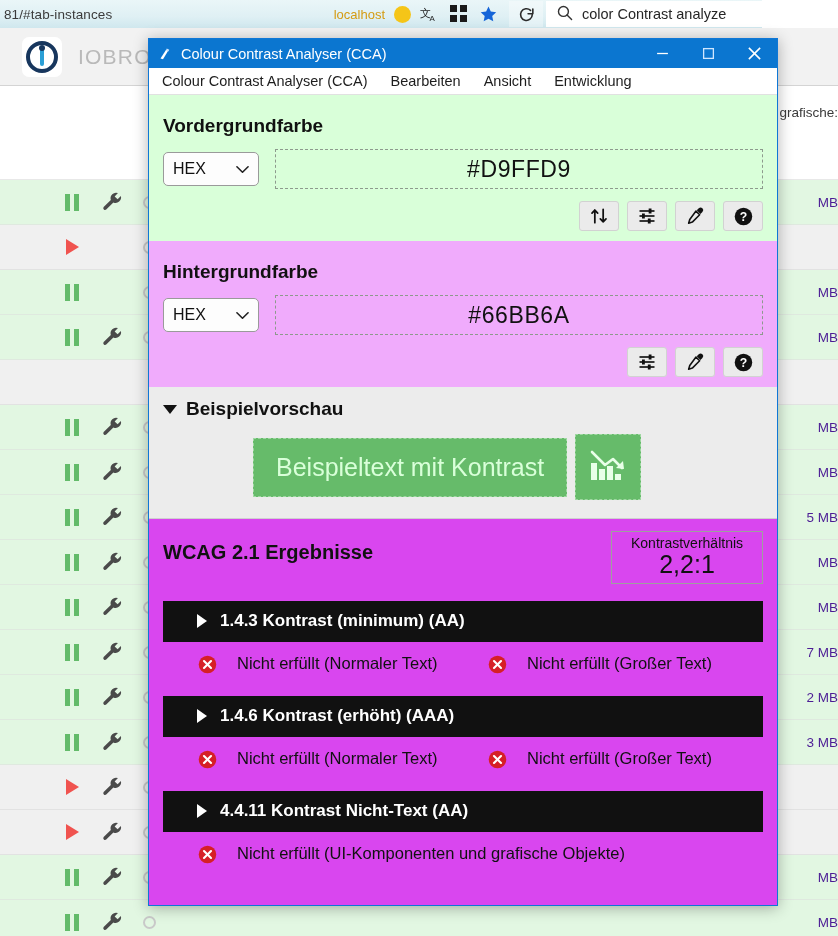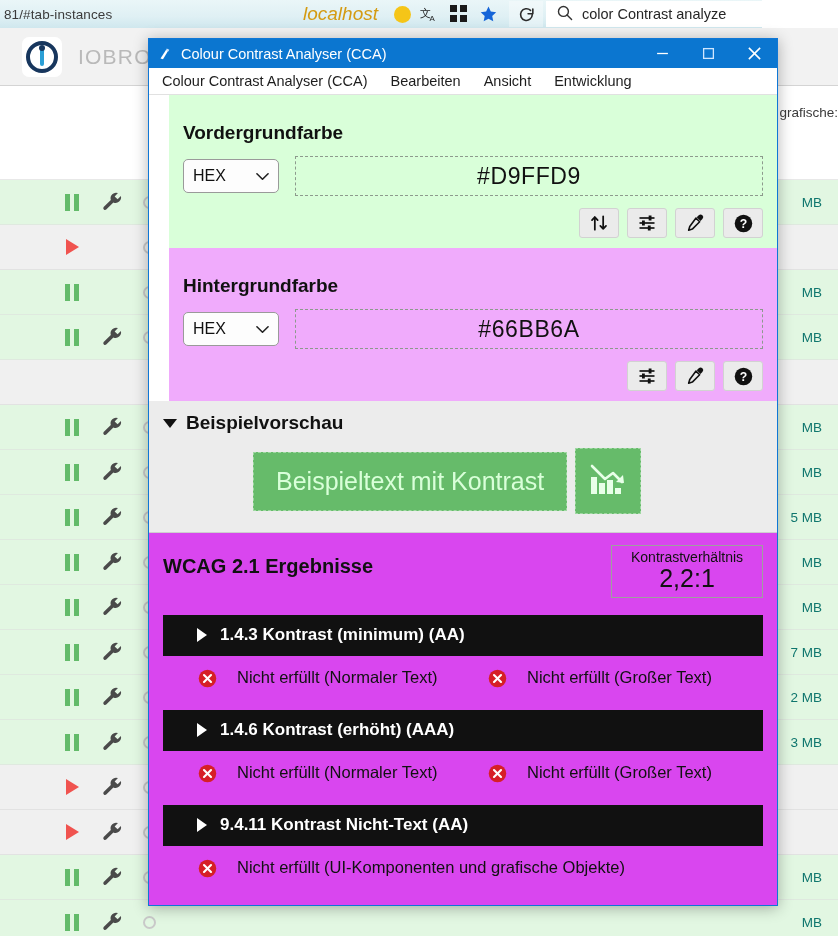--- a/index.html
+++ b/index.html
@@ -21,21 +21,21 @@
     position: absolute; top: 0; left: 0; width: 762px; height: 28px;
     background: linear-gradient(180deg,#eaf6f8 0%, #dff0f4 60%, #cfe7ee 100%);
     display: flex; align-items: center;
   }
   #browser-bar .url-frag {
     font-size: 13.5px; color: #3b3b3b; margin-left: 4px;
     letter-spacing: .1px;
   }
   #browser-bar .spacer { flex: 1; }
   #browser-bar .localhost {
-    font-size: 19px; color: #d49b12; margin-right: 16px; font-style: italic;
+    font-size: 13px; color: #d49b12; margin-right: 9px;
   }
   .yellow-dot {
     width: 17px; height: 17px; border-radius: 50%;
     background: #f5c518; display: inline-block; margin-right: 9px;
   }
   .bar-ico { margin-right: 11px; display: flex; align-items: center; }
   #reload-btn {
     width: 34px; height: 26px; display:flex; align-items:center; justify-content:center;
     background: rgba(255,255,255,.35); margin-right: 3px;
   }
@@ -70,21 +70,21 @@
   .bg-row.green { background: #e2f7e2; }
   .bg-row.gray  { background: #f0f0f0; border-bottom-color:#e2e2e2; }
   .bg-row.white { background: #ffffff; border-bottom-color:#e8e8e8; }
   .bg-row .ctrl { width: 34px; display:flex; justify-content:center; margin-left: 55px; }
   .bg-row .wrench { width: 34px; display:flex; justify-content:center; margin-left: 6px; }
   .bg-row .circ {
     width: 13px; height: 13px; border-radius: 50%;
     border: 2px solid #c9c9c9; margin-left: 14px;
   }
   .bg-row .mb {
-    position: absolute; right: 16px; font-size: 13.5px; color: #0f766e;
+    position: absolute; right: 0; font-size: 13.5px; color: #4c1d95;
   }
   .pause-ico { display:flex; gap:4px; }
   .pause-ico i { display:block; width:5px; height:17px; background:#63bb6a; }
   .play-ico {
     width: 0; height: 0; border-left: 13px solid #f0534f;
     border-top: 8px solid transparent; border-bottom: 8px solid transparent;
   }
 
   
   #cca-window {
@@ -106,21 +106,21 @@
     width: 46px; height: 29px; display: flex; align-items: center; justify-content: center;
     color: #fff;
   }
 
   #cca-menubar {
     height: 27px; background: #ffffff; border-bottom: 1px solid #e1e1e1;
     display: flex; align-items: center; padding-left: 13px; flex: 0 0 auto;
   }
   #cca-menubar .mi { font-size: 14.5px; color: #1d1d1d; margin-right: 23px; white-space: nowrap; }
 
-  .color-section { padding: 27px 14px 10px 14px; flex: 0 0 auto; margin-left: 20px; }
+  .color-section { padding: 20px 14px 10px 14px; flex: 0 0 auto; }
   #fg-section { background: #d9ffd9; }
   #bg-section { background: #f0abfc; }
   .color-section h2 {
     margin: 0 0 12px 0; font-size: 19px; font-weight: bold; color: #111;
   }
   .color-row { display: flex; align-items: center; gap: 16px; }
   .fmt-select {
     width: 96px; height: 34px; border: 1px solid #9a9a9a; border-radius: 5px;
     background: #fdfdfd; display: flex; align-items: center;
     padding: 0 9px; justify-content: space-between;
@@ -672,21 +672,21 @@
             <span class="x-ico"><svg width="21" height="21" viewBox="0 0 24 24">
                 <circle cx="12" cy="12" r="10" fill="#d61f26"></circle>
                 <line x1="8" y1="8" x2="16" y2="16" stroke="#fff" stroke-width="2.4" stroke-linecap="round"></line>
                 <line x1="16" y1="8" x2="8" y2="16" stroke="#fff" stroke-width="2.4" stroke-linecap="round"></line>
               </svg></span>
             <span class="txt">Nicht erfüllt (Großer Text)</span>
           </div>
         </div>
         <div class="criterion">
           <span class="tri"></span>
-          <span class="lbl">9.4.11 Kontrast Nicht-Text (AA)</span>
+          <span class="lbl">4.4.11 Kontrast Nicht-Text (AA)</span>
         </div>
         <div class="result-grid">
           <div class="result-item wide">
             <span class="x-ico"><svg width="21" height="21" viewBox="0 0 24 24">
                 <circle cx="12" cy="12" r="10" fill="#d61f26"></circle>
                 <line x1="8" y1="8" x2="16" y2="16" stroke="#fff" stroke-width="2.4" stroke-linecap="round"></line>
                 <line x1="16" y1="8" x2="8" y2="16" stroke="#fff" stroke-width="2.4" stroke-linecap="round"></line>
               </svg></span>
             <span class="txt">Nicht erfüllt (UI-Komponenten und grafische Objekte)</span>
           </div>

